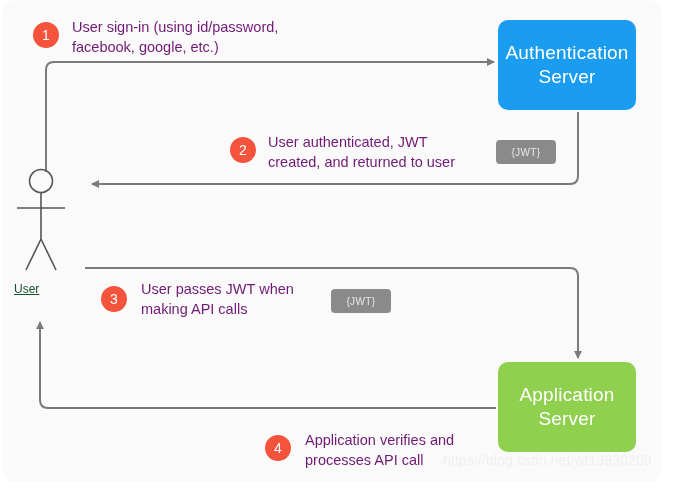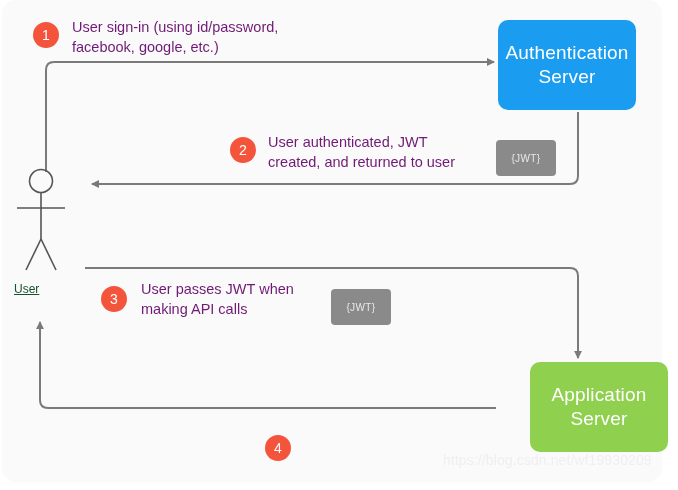--- a/index.html
+++ b/index.html
@@ -48,21 +48,20 @@
   }
   #auth-server {
     left: 498px;
     top: 20px;
     background: #1a9cf0;
   }
   #app-server {
     left: 498px;
     top: 362px;
     background: #8fd04f;
-    margin-left: 32px;
   }
   .node-label {
     display: block;
   }
   .badge {
     position: absolute;
     width: 26px;
     height: 26px;
     border-radius: 50%;
     background: #f4543c;
@@ -84,21 +83,21 @@
     position: absolute;
     background: #8a8a8a;
     border-radius: 4px;
     color: #e8e8e8;
     font-size: 10px;
     letter-spacing: 0.4px;
     display: flex;
     align-items: center;
     justify-content: center;
     width: 60px;
-    height: 36px;
+    height: 24px;
   }
   #user-label {
     position: absolute;
     left: 14px;
     top: 282px;
     font-size: 12px;
     color: #14532d;
     text-decoration: underline;
   }
   #watermark {
@@ -174,16 +173,18 @@
   <div class="step-text" style="left:268px; top:132px;">User authenticated, JWT
 created, and returned to user</div>
   <div class="jwt-chip" style="left:496px; top:140px;">{JWT}</div>
 
   <div class="badge" style="left:101px; top:286px;">3</div>
   <div class="step-text" style="left:141px; top:265px;margin-top:14px;">User passes JWT when
 making API calls</div>
   <div class="jwt-chip" style="left:331px; top:289px;">{JWT}</div>
 
   <div class="badge" style="left:265px; top:435px;">4</div>
+  <div class="step-text" style="left:305px; top:430px;">Application verifies and
+processes API call</div>
 
   <div id="watermark">https://blog.csdn.net/wf19930209</div>
 
 </div>
 
 </body></html>

